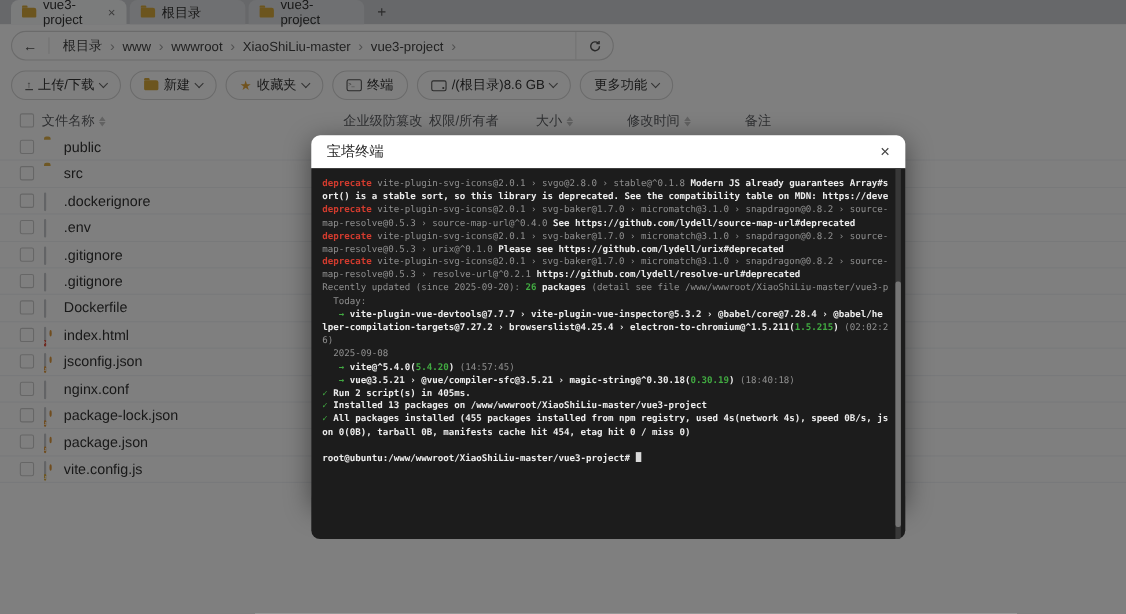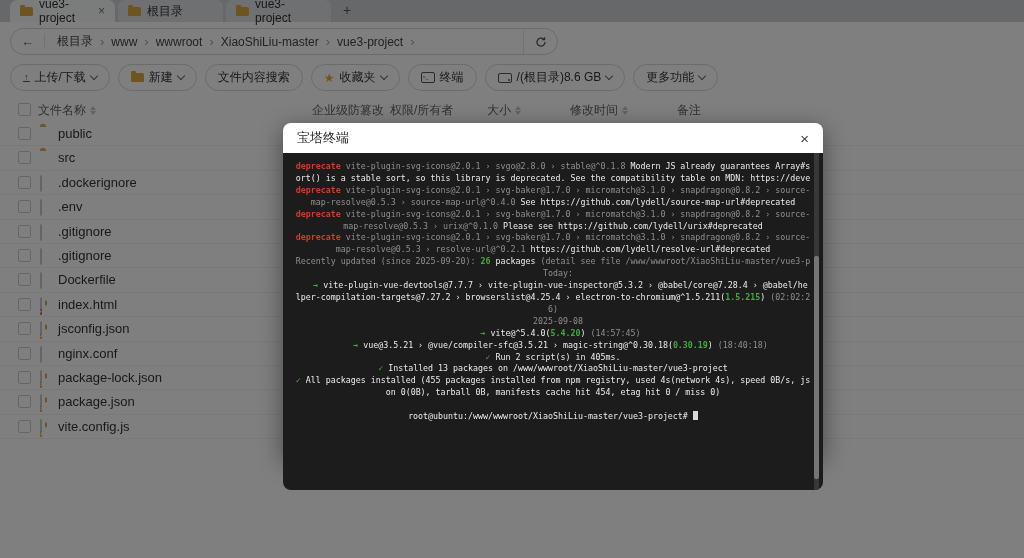--- a/index.html
+++ b/index.html
@@ -71,31 +71,31 @@
   .badge { position:absolute; left:-1px; right:-1px; bottom:-2px; height:6px; border-radius:1px;
         color:#fff; font-size:4px; line-height:6px; text-align:center; font-weight:bold;
         font-family:"Liberation Sans",sans-serif; letter-spacing:0; }
   .icon-doc.t-html::before, .icon-doc.t-json::before, .icon-doc.t-js::before {
         background:none; border:1px solid #e09a3e; border-radius:50%; left:4px; right:4px; top:2px; height:4px; }
   .b-html { background:#df5340; } .b-json { background:#e09a3e; } .b-js { background:#dfae3e; }
 
   
   .overlay { position:absolute; inset:0; background:rgba(0,0,0,0.5); z-index:10; }
   .modal { position:absolute; left:283px; top:123px; width:540px; height:335px; z-index:20;
-           border-radius:8px; box-shadow:0 6px 24px rgba(0,0,0,.45);text-align:center; }
+           border-radius:8px; box-shadow:0 6px 24px rgba(0,0,0,.45); }
   .modal-head { height:30px; background:#fff; border-radius:8px 8px 0 0; display:flex; align-items:center;
            padding:0 14px; font-size:13px; color:#262626; }
   .modal-close { margin-left:auto; color:#444; font-size:15px; cursor:pointer; line-height:1; }
   .terminal { position:relative; height:337px; background:#1c1c1c; border-radius:0 0 8px 8px;
            padding:8px 10px; overflow:hidden; cursor:text;
            font-family:"DejaVu Sans Mono","Liberation Mono",monospace; font-size:8.3px; line-height:11.9px; }
   .tline { white-space:pre; }
   .c-r { color:#d23b2e; font-weight:bold; }
   .c-d { color:#8f8f8f; }
-  .c-w { color:#ececec; font-weight:normal; }
+  .c-w { color:#ececec; font-weight:bold; }
   .c-g { color:#41a941; font-weight:bold; }
   .cursor { display:inline-block; width:5px; height:9px; background:#d9d9d9; vertical-align:-1px; }
   .tscroll-track { position:absolute; right:4px; top:0; bottom:0; width:5px; background:#383838; }
   .tscroll-thumb { position:absolute; right:4px; top:103px; width:5px; height:223px; background:#757575; border-radius:2px; cursor:grab; }
 </style>
 </head>
 <body>
 
 <div class="filemgr">
 
@@ -143,23 +143,20 @@
   <div class="toolbar">
     <div class="tbtn">
       <span class="icon-upload">↑</span>
       <span>上传/下载</span>
       <span class="chev"></span>
     </div>
     <div class="tbtn">
       <span class="mini-folder"></span>
       <span>新建</span>
       <span class="chev"></span>
-    </div>
-    <div class="tbtn">
-      <span>文件内容搜索</span>
     </div>
     <div class="tbtn">
       <span class="icon-star">★</span>
       <span>收藏夹</span>
       <span class="chev"></span>
     </div>
     <div class="tbtn">
       <span class="icon-term-btn"></span>
       <span>终端</span>
     </div>

